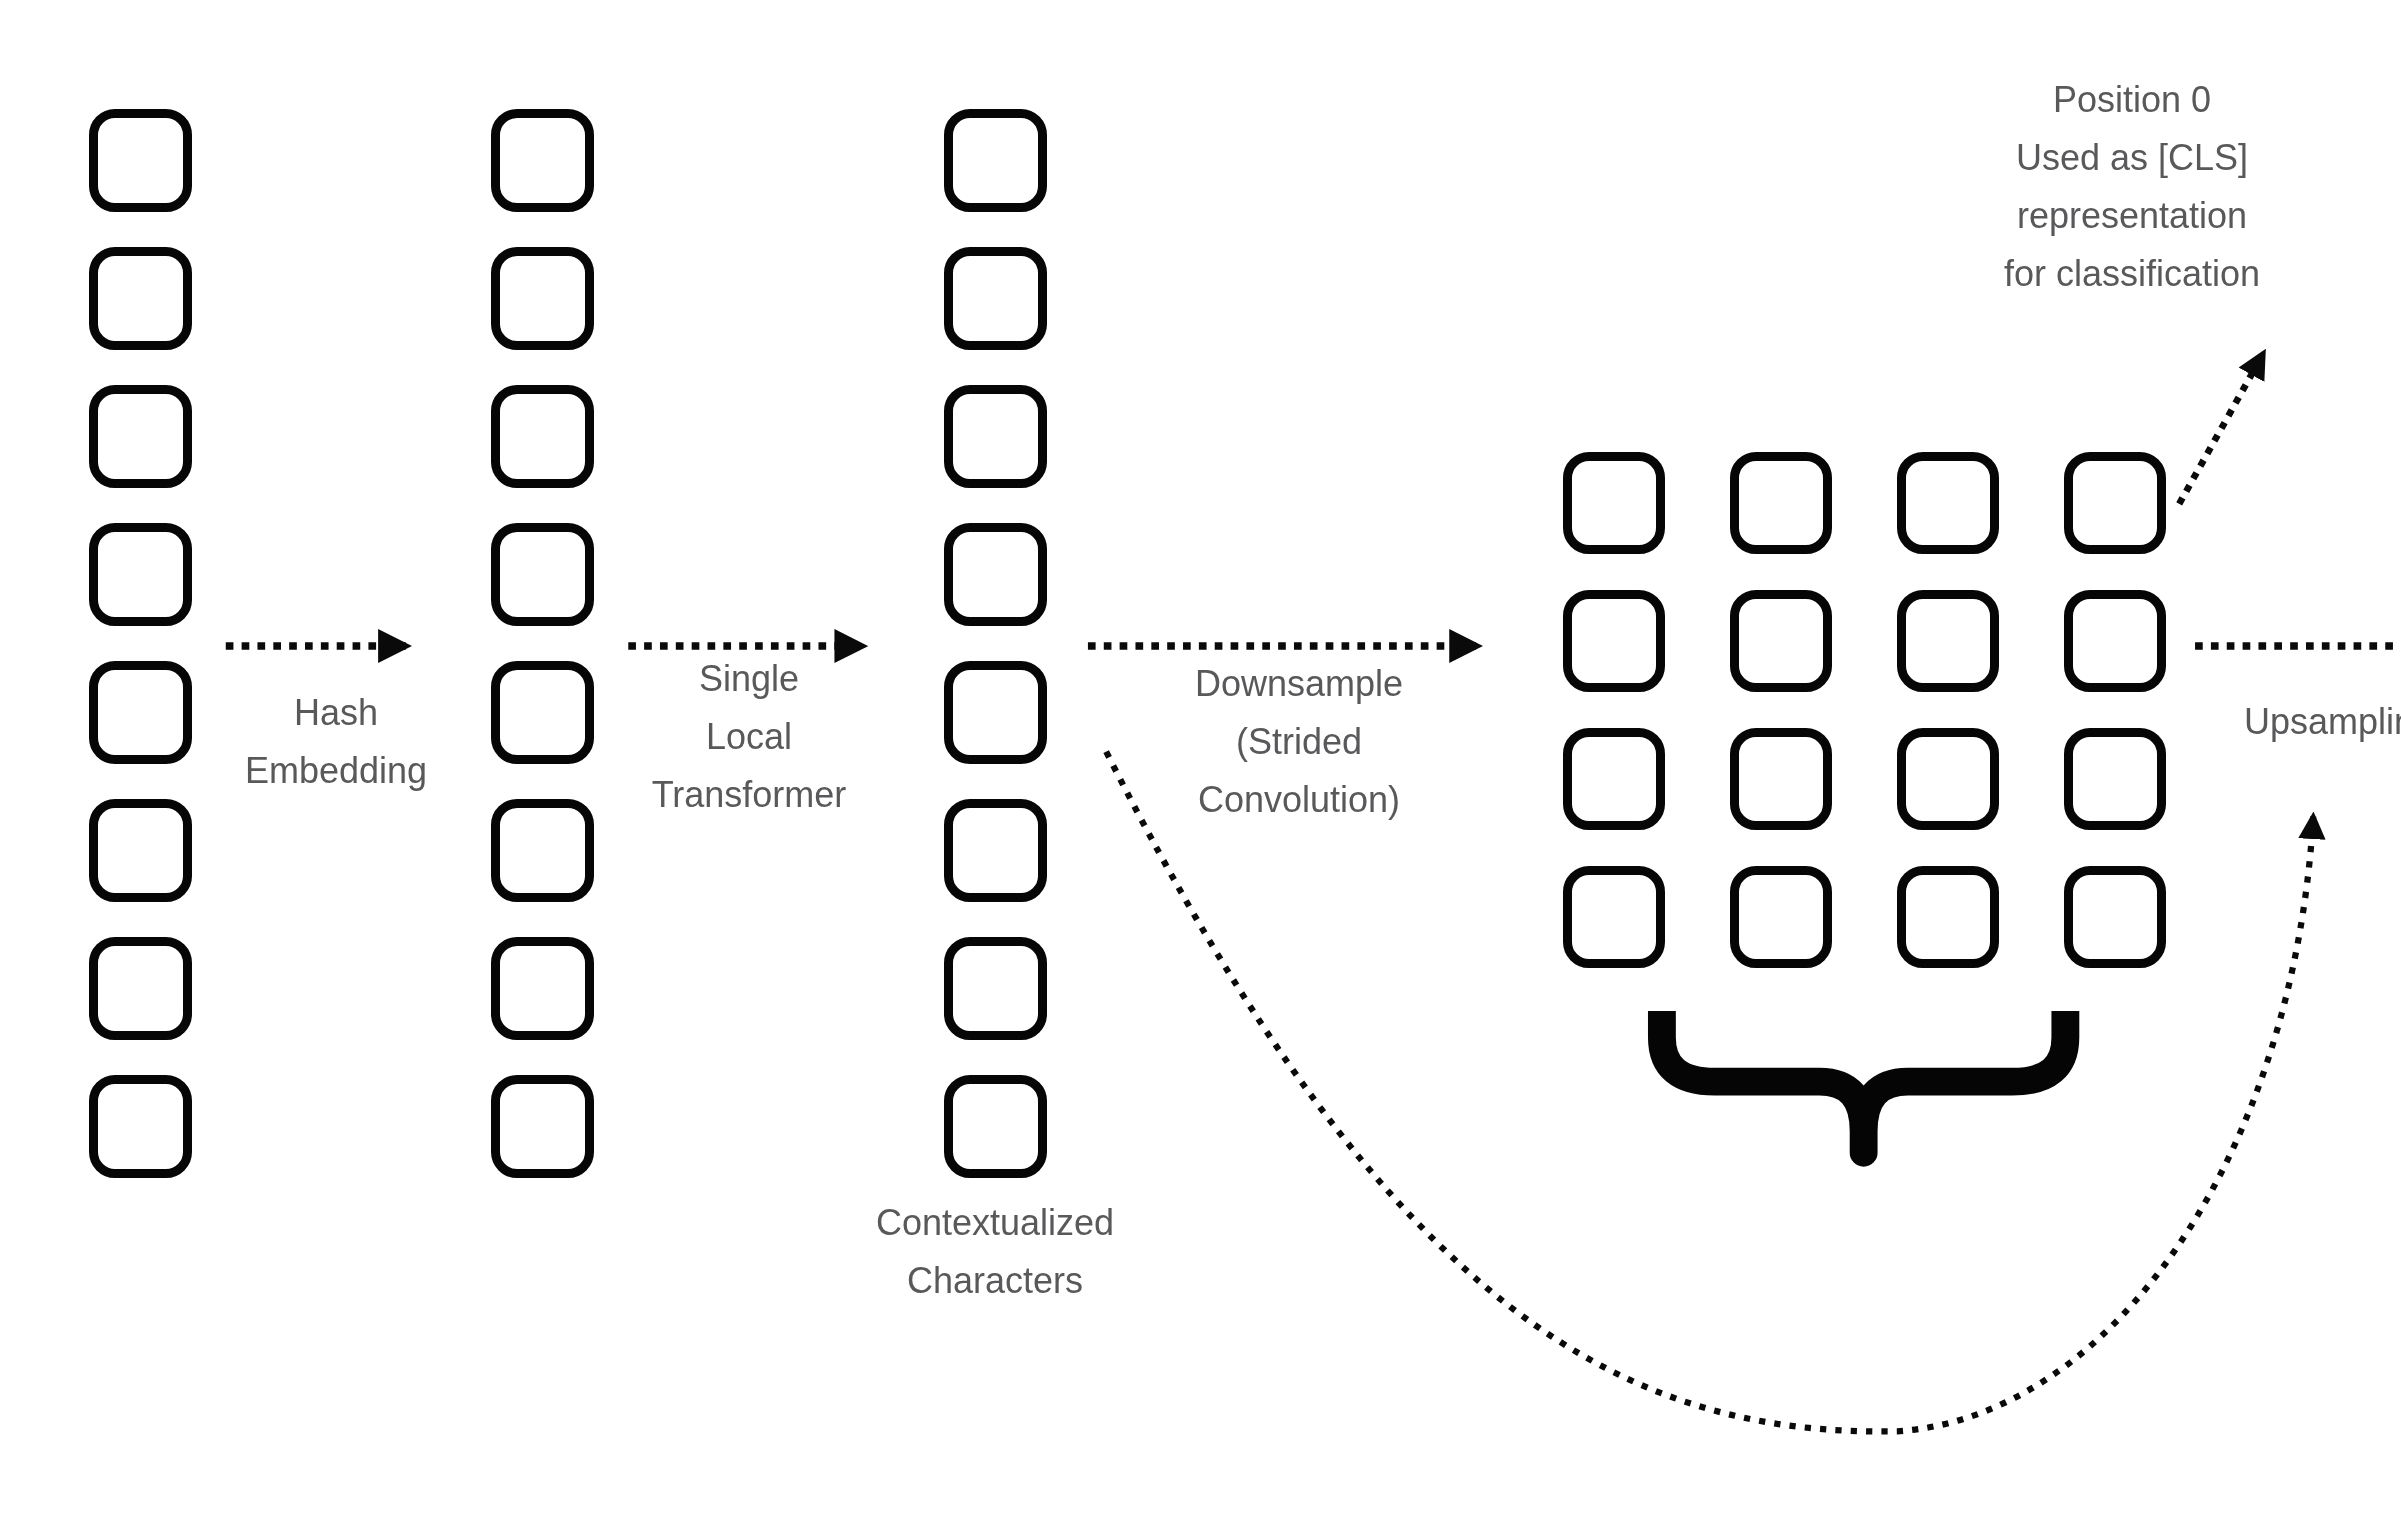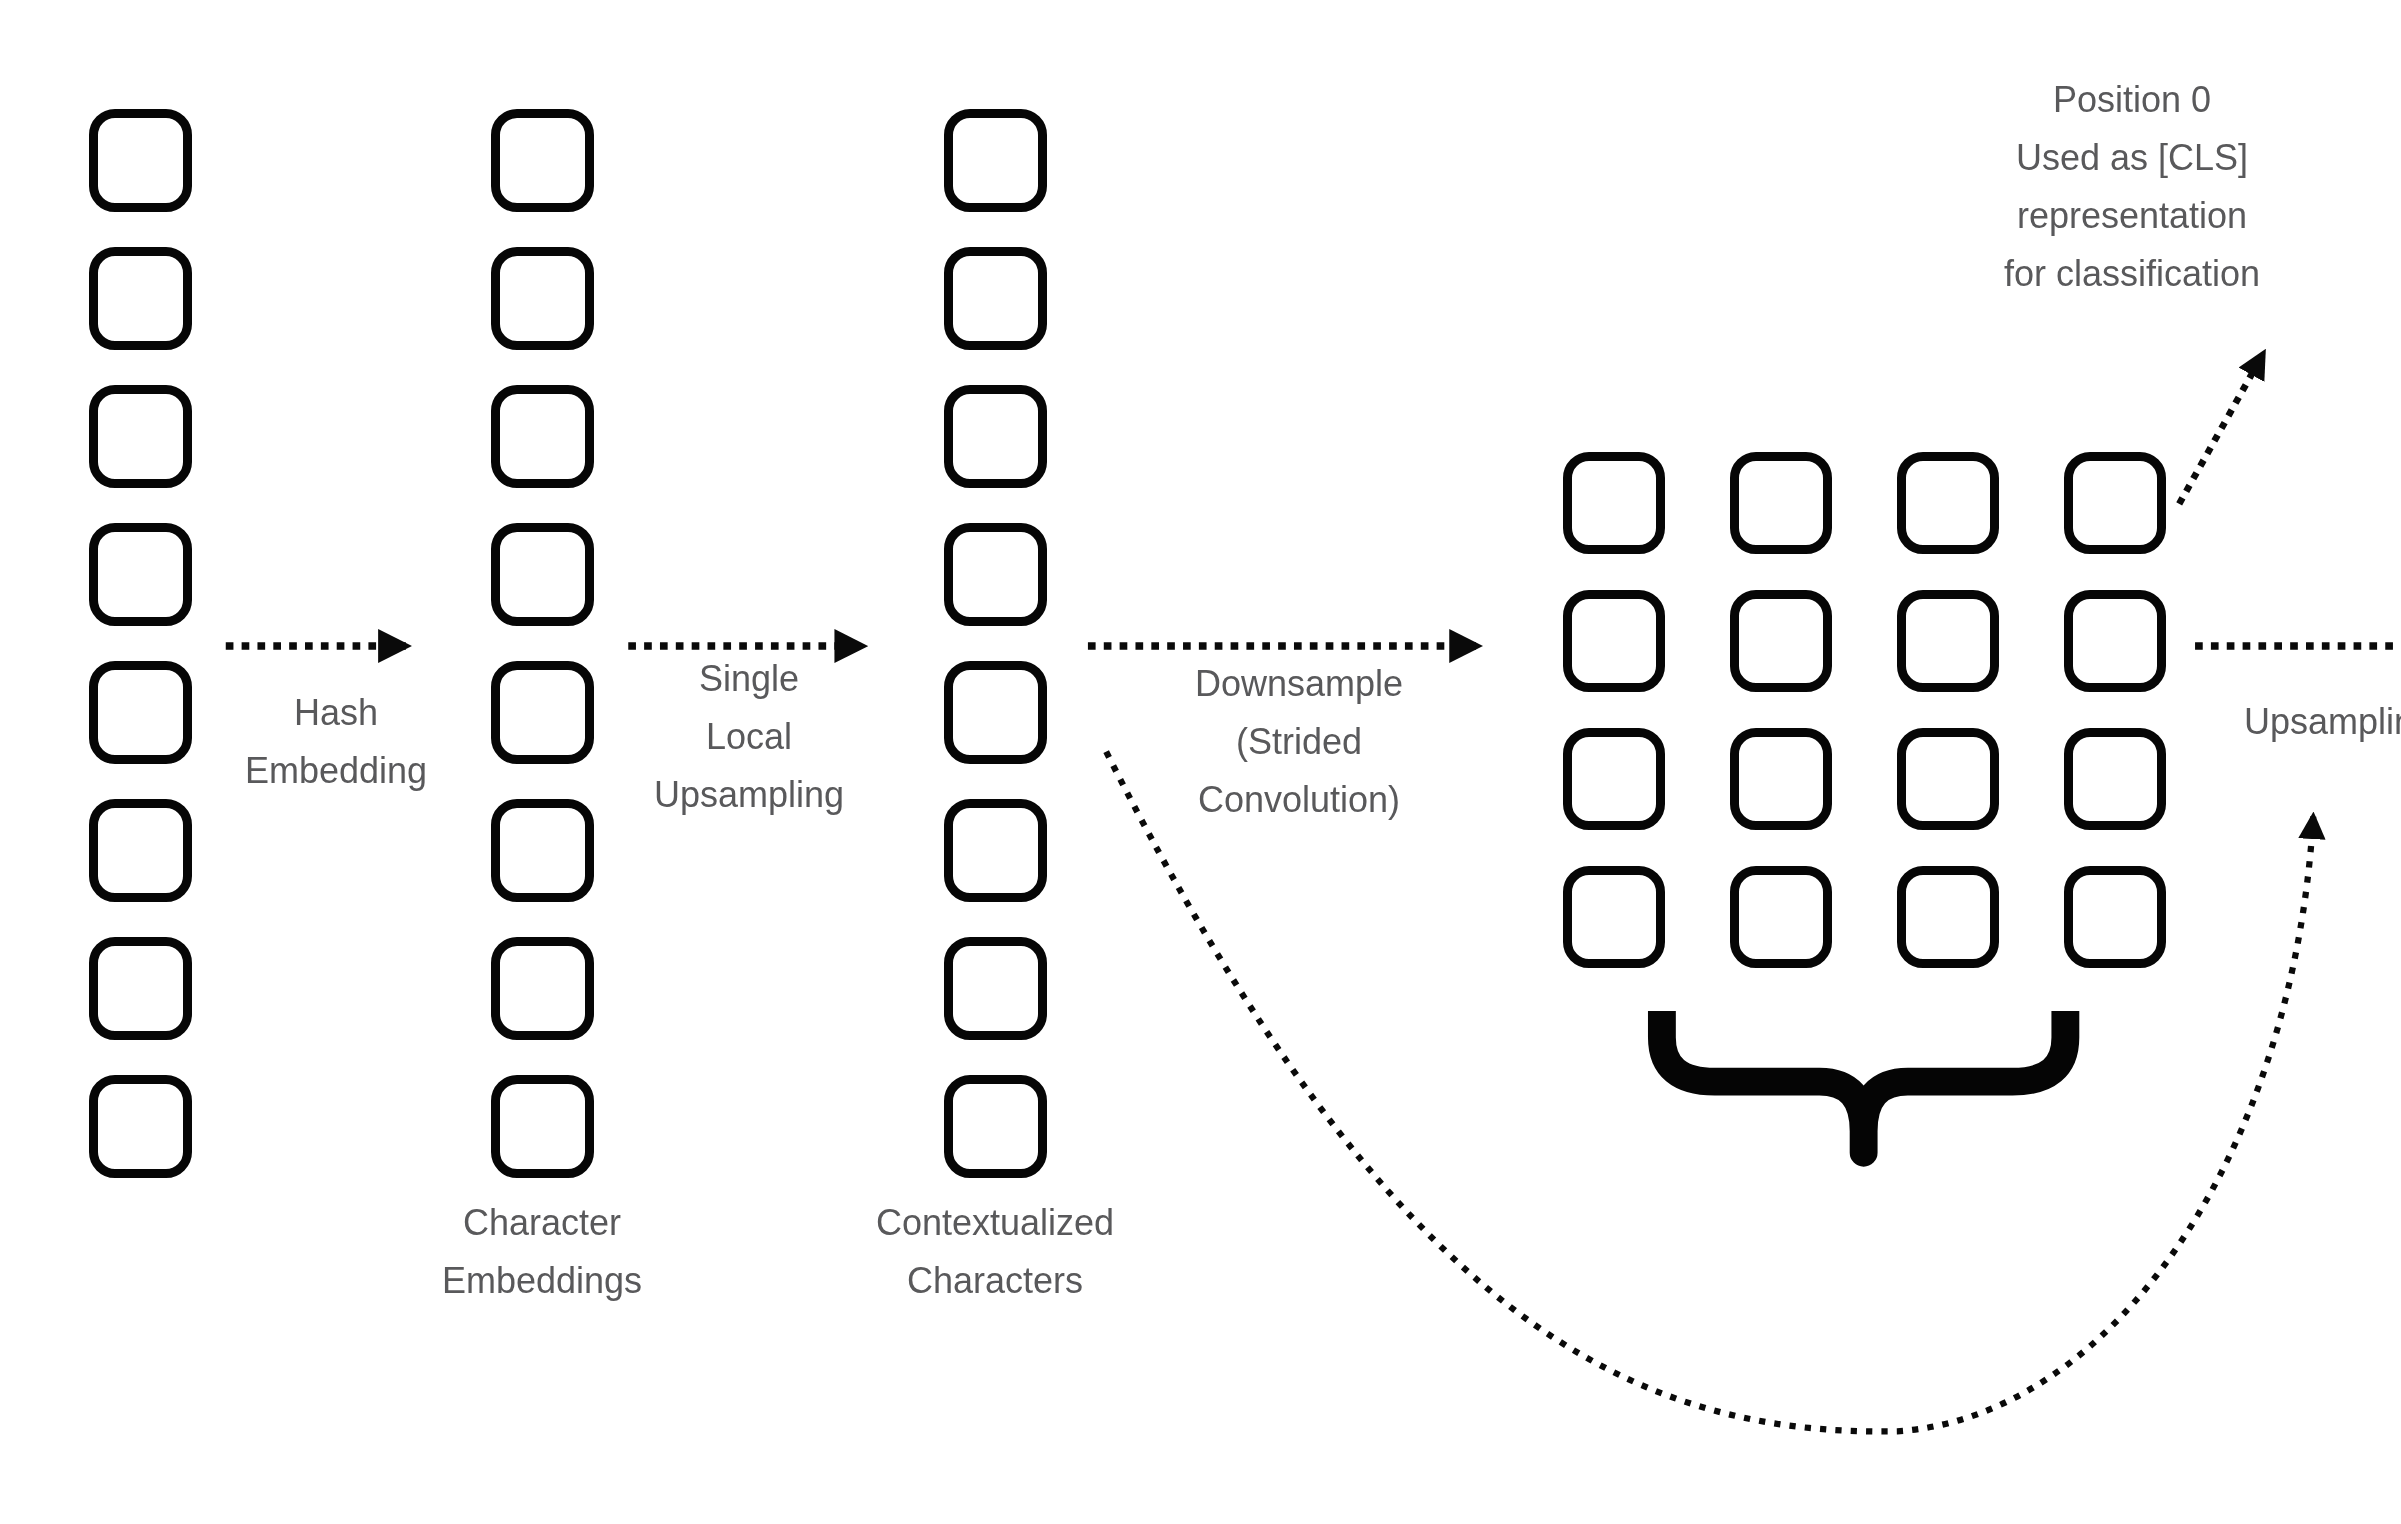--- a/index.html
+++ b/index.html
@@ -110,30 +110,28 @@
       <div class="sq"></div>
       <div class="sq"></div>
       <div class="sq"></div>
       <div class="sq"></div>
     </div>
 
   <div class="lbl" style="left:336px;top:684px">Hash
 Embedding</div>
   <div class="lbl" style="left:749px;top:650px">Single
 Local
-Upsampling</div>
+Transformer</div>
   <div class="lbl" style="left:1299px;top:655px">Downsample
 (Strided
 Convolution)</div>
   <div class="lbl" style="left:2339px;top:693px">Upsampling</div>
 
   <div class="lbl" style="left:2132px;top:71px">Position 0
 Used as [CLS]
 representation
 for classification</div>
 
-  <div class="lbl" style="left:542px;top:1194px">Character
-Embeddings</div>
   <div class="lbl" style="left:995px;top:1194px">Contextualized
 Characters</div>
 
 </div>
 
 
 </body></html>

